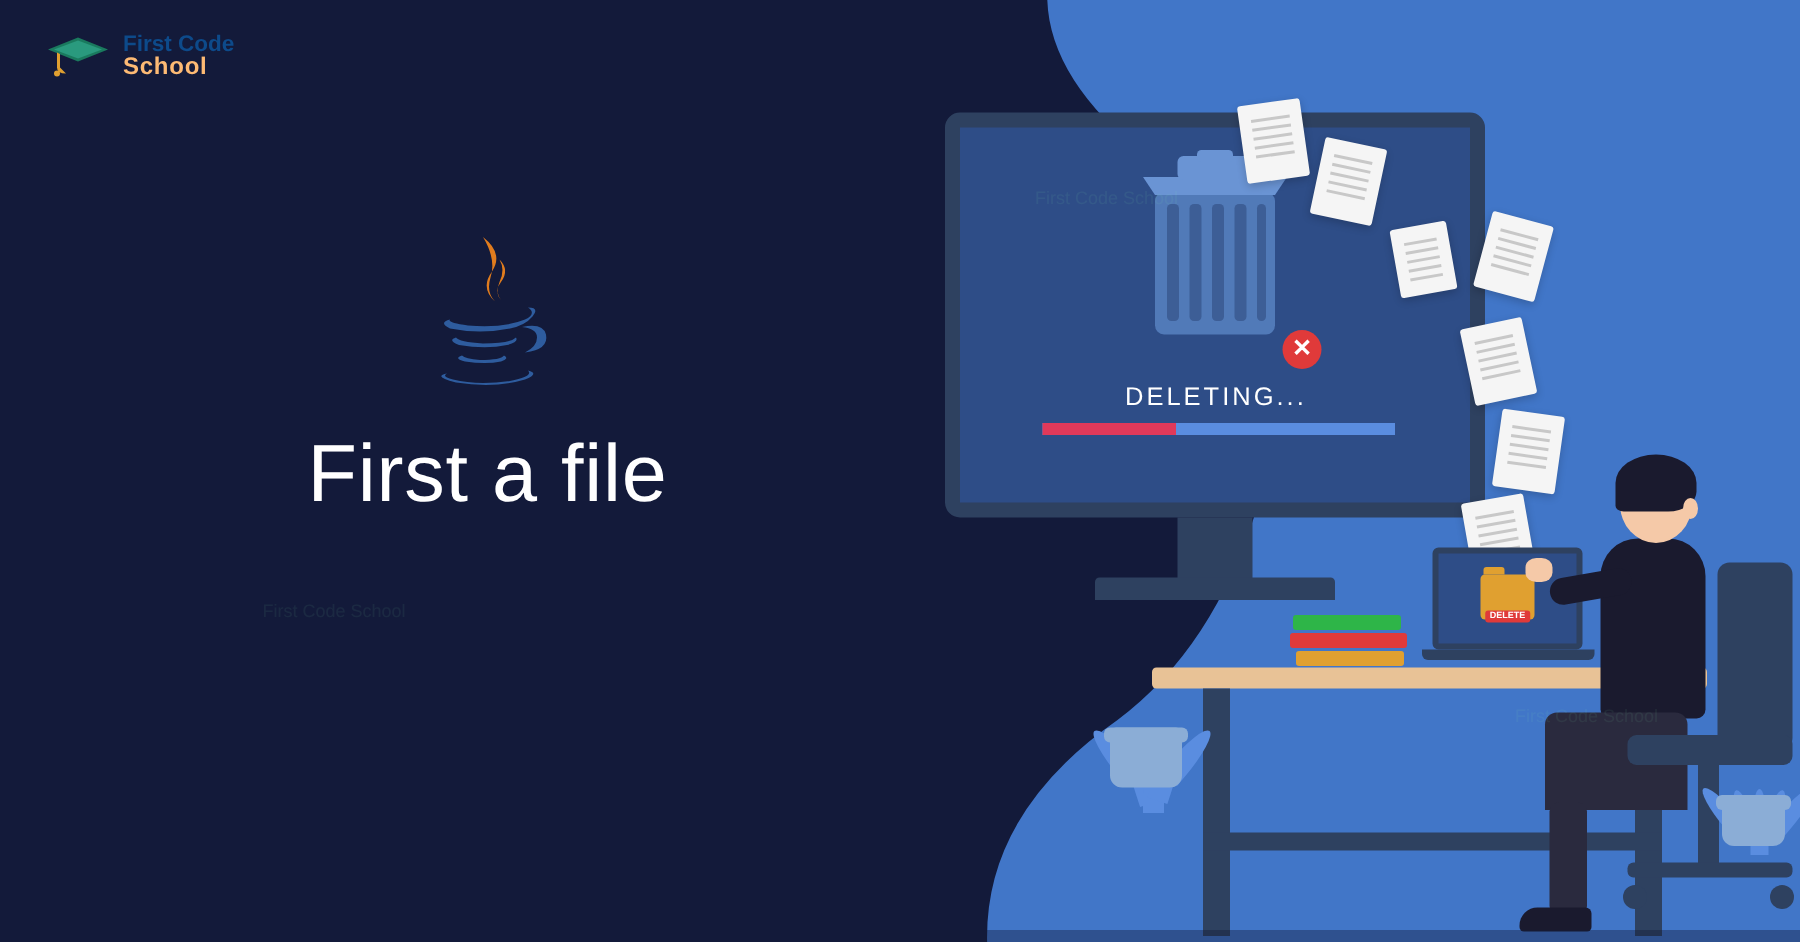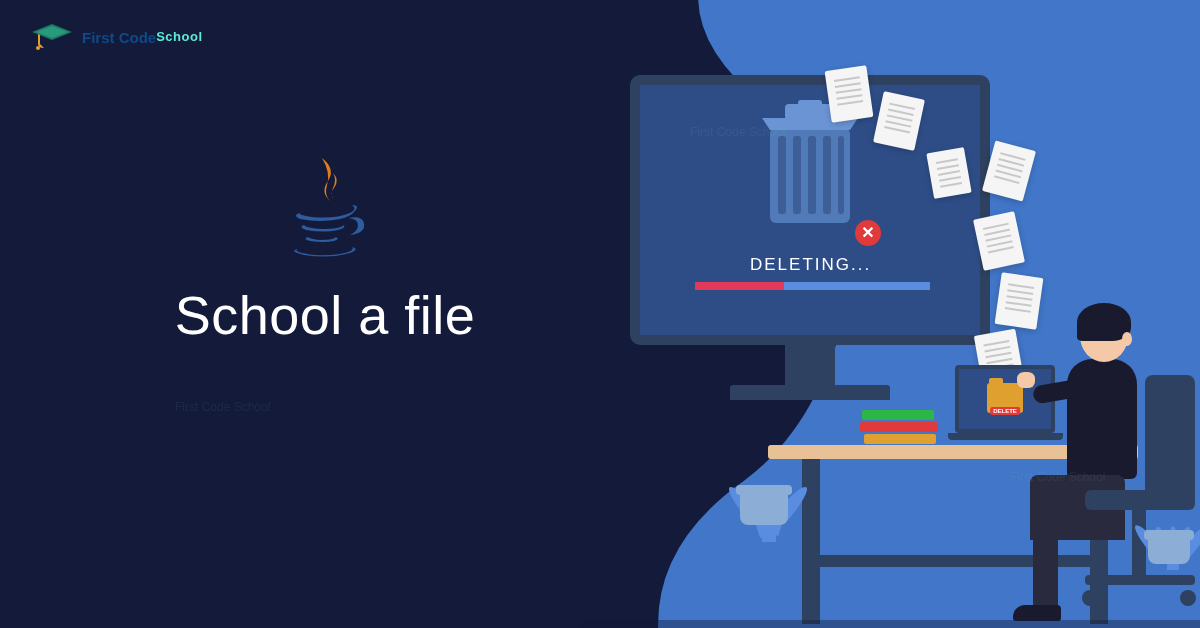--- a/index.html
+++ b/index.html
@@ -20,32 +20,32 @@
   display: flex;
   align-items: center;
   gap: 8px;
 }
 .logo-cap {
   width: 44px;
   height: 30px;
 }
 .logo-text {
   display: flex;
-  flex-direction: row;
+  flex-direction: column;
   line-height: 1;
 }
 .logo-line1 {
   font-size: 15px;
   font-weight: 600;
   color: #0d4a8a;
 }
 .logo-line2 {
-  font-size: 13px;
+  font-size: 16px;
   font-weight: 800;
-  color: #5eead4;
+  color: #fdba74;
   letter-spacing: 0.5px;
 }
 
 
 .blob {
   position: absolute;
   right: -50px;
   top: -50px;
   width: 780px;
   height: 780px;
@@ -511,21 +511,21 @@
 <div class="headline">
   <svg class="java-logo" width="90" height="110" viewBox="0 0 90 110">
     <path d="M 42 3 Q 56 14 48 26 Q 40 37 50 46 Q 44 40 47 30 Q 51 18 42 3" fill="#e07c1e"></path>
     <path d="M 53 18 Q 60 25 54 33 Q 49 39 54 45 Q 50 40 53 33 Q 57 25 53 18" fill="#e07c1e"></path>
     <path d="M 20 58 Q 12 60 20 64 Q 40 68 60 64 Q 70 62 75 56 Q 80 50 72 50 Q 78 54 70 58 Q 55 64 32 62 Q 18 60 20 58" fill="#2e5c9e"></path>
     <path d="M 24 70 Q 18 72 26 75 Q 44 78 58 75 Q 66 73 64 70 Q 60 74 42 74 Q 26 73 24 70" fill="#2e5c9e"></path>
     <path d="M 28 82 Q 22 84 30 86 Q 44 88 54 86 Q 60 84 56 82 Q 54 85 40 85 Q 30 84 28 82" fill="#2e5c9e"></path>
     <path d="M 18 94 Q 8 96 24 100 Q 50 104 70 98 Q 80 94 72 92 Q 76 96 60 99 Q 38 102 22 98 Q 14 96 18 94" fill="#2e5c9e"></path>
     <path d="M 68 63 Q 82 60 84 68 Q 86 78 70 80 Q 78 76 78 70 Q 78 64 68 63" fill="#2e5c9e"></path>
   </svg>
-  <div class="title-line1">School a file</div>
+  <div class="title-line1">First a file</div>
 </div>
 
 <div class="scene">
 
   <div class="monitor"></div>
   <div class="monitor-stand"></div>
   <div class="monitor-base"></div>
 
   <svg class="trash" viewBox="0 0 120 130">
     <rect x="20" y="28" width="80" height="95" rx="6" fill="#517ab8"></rect>

